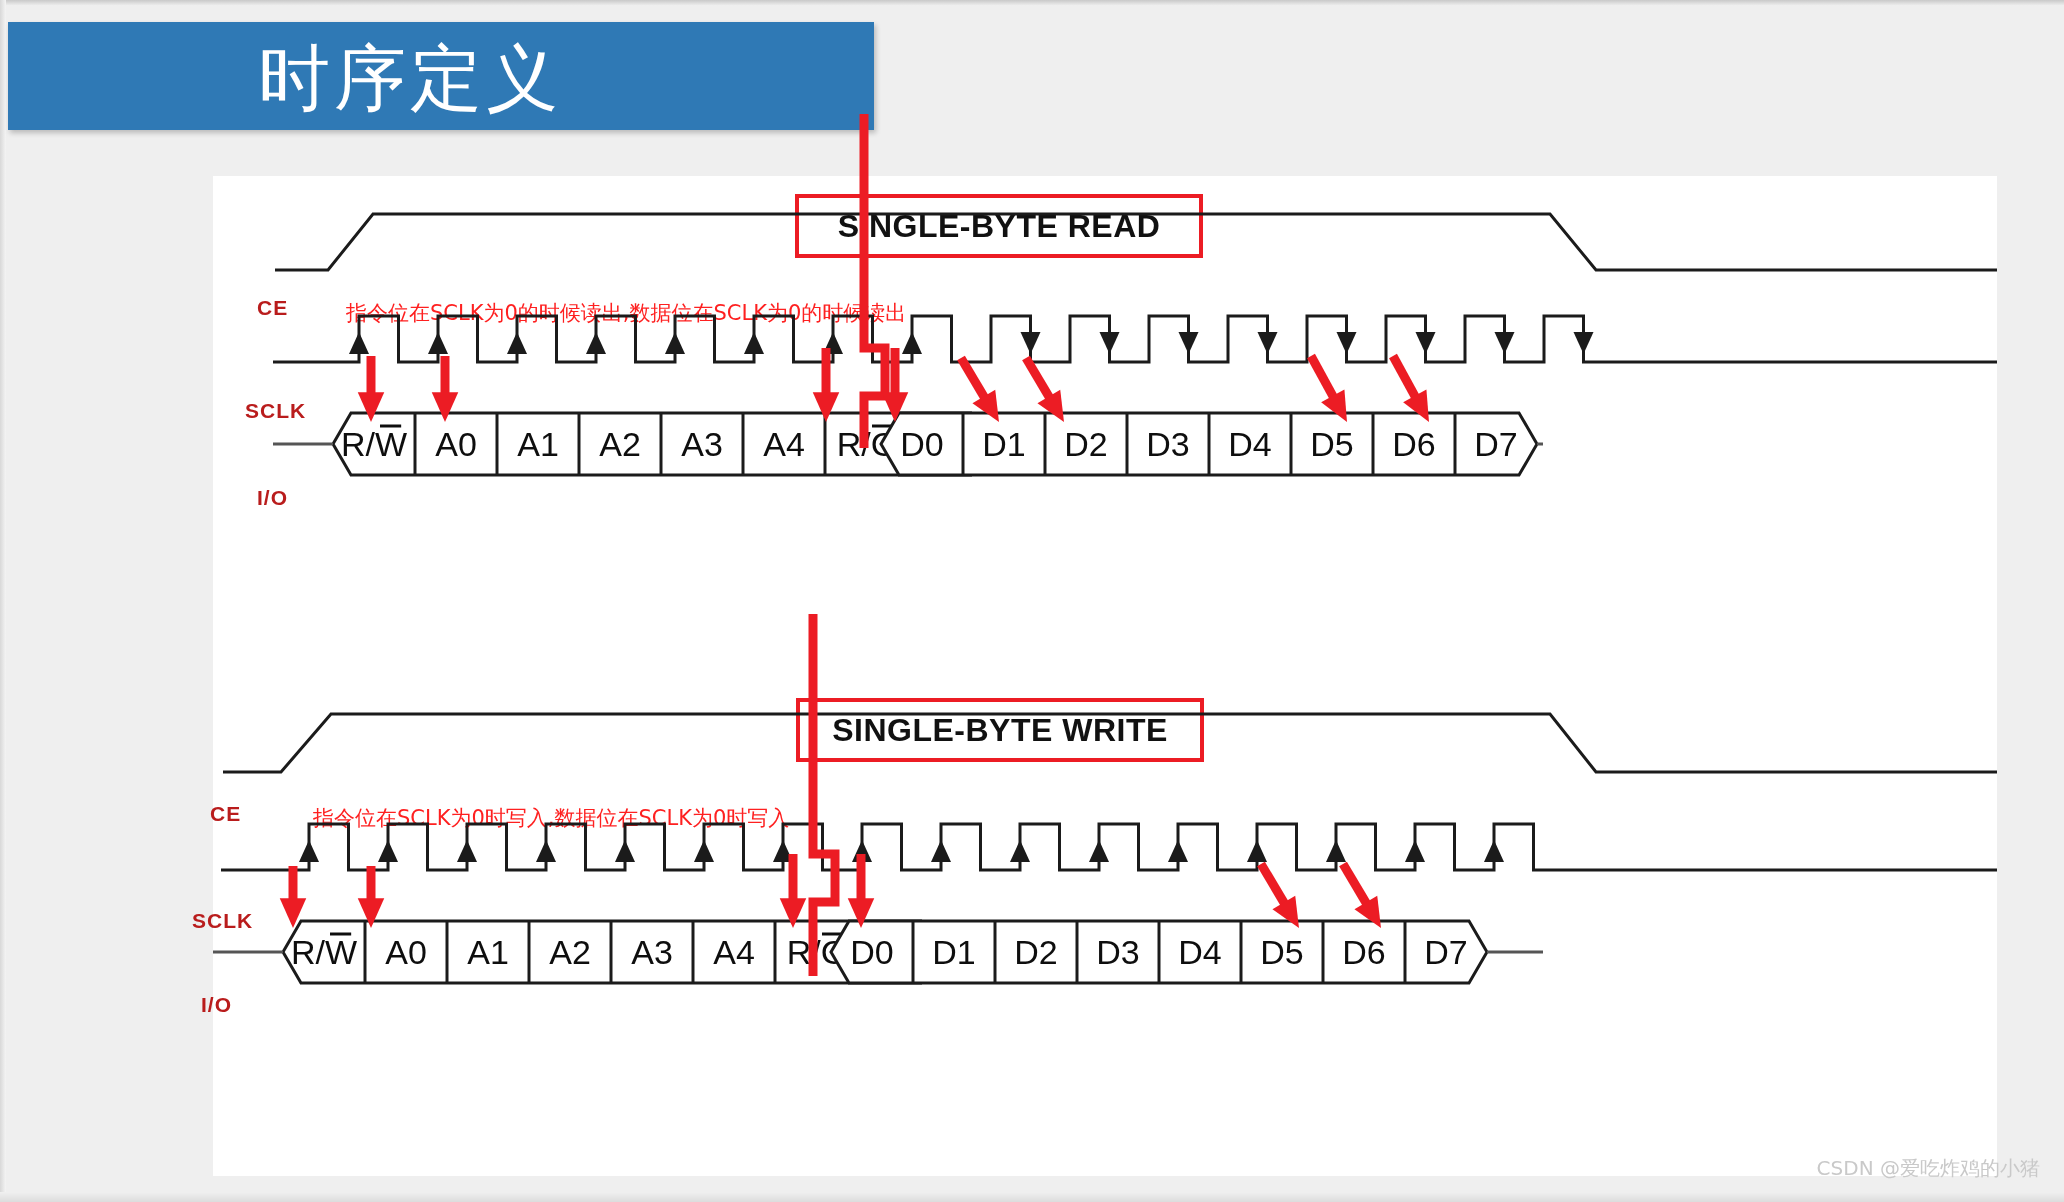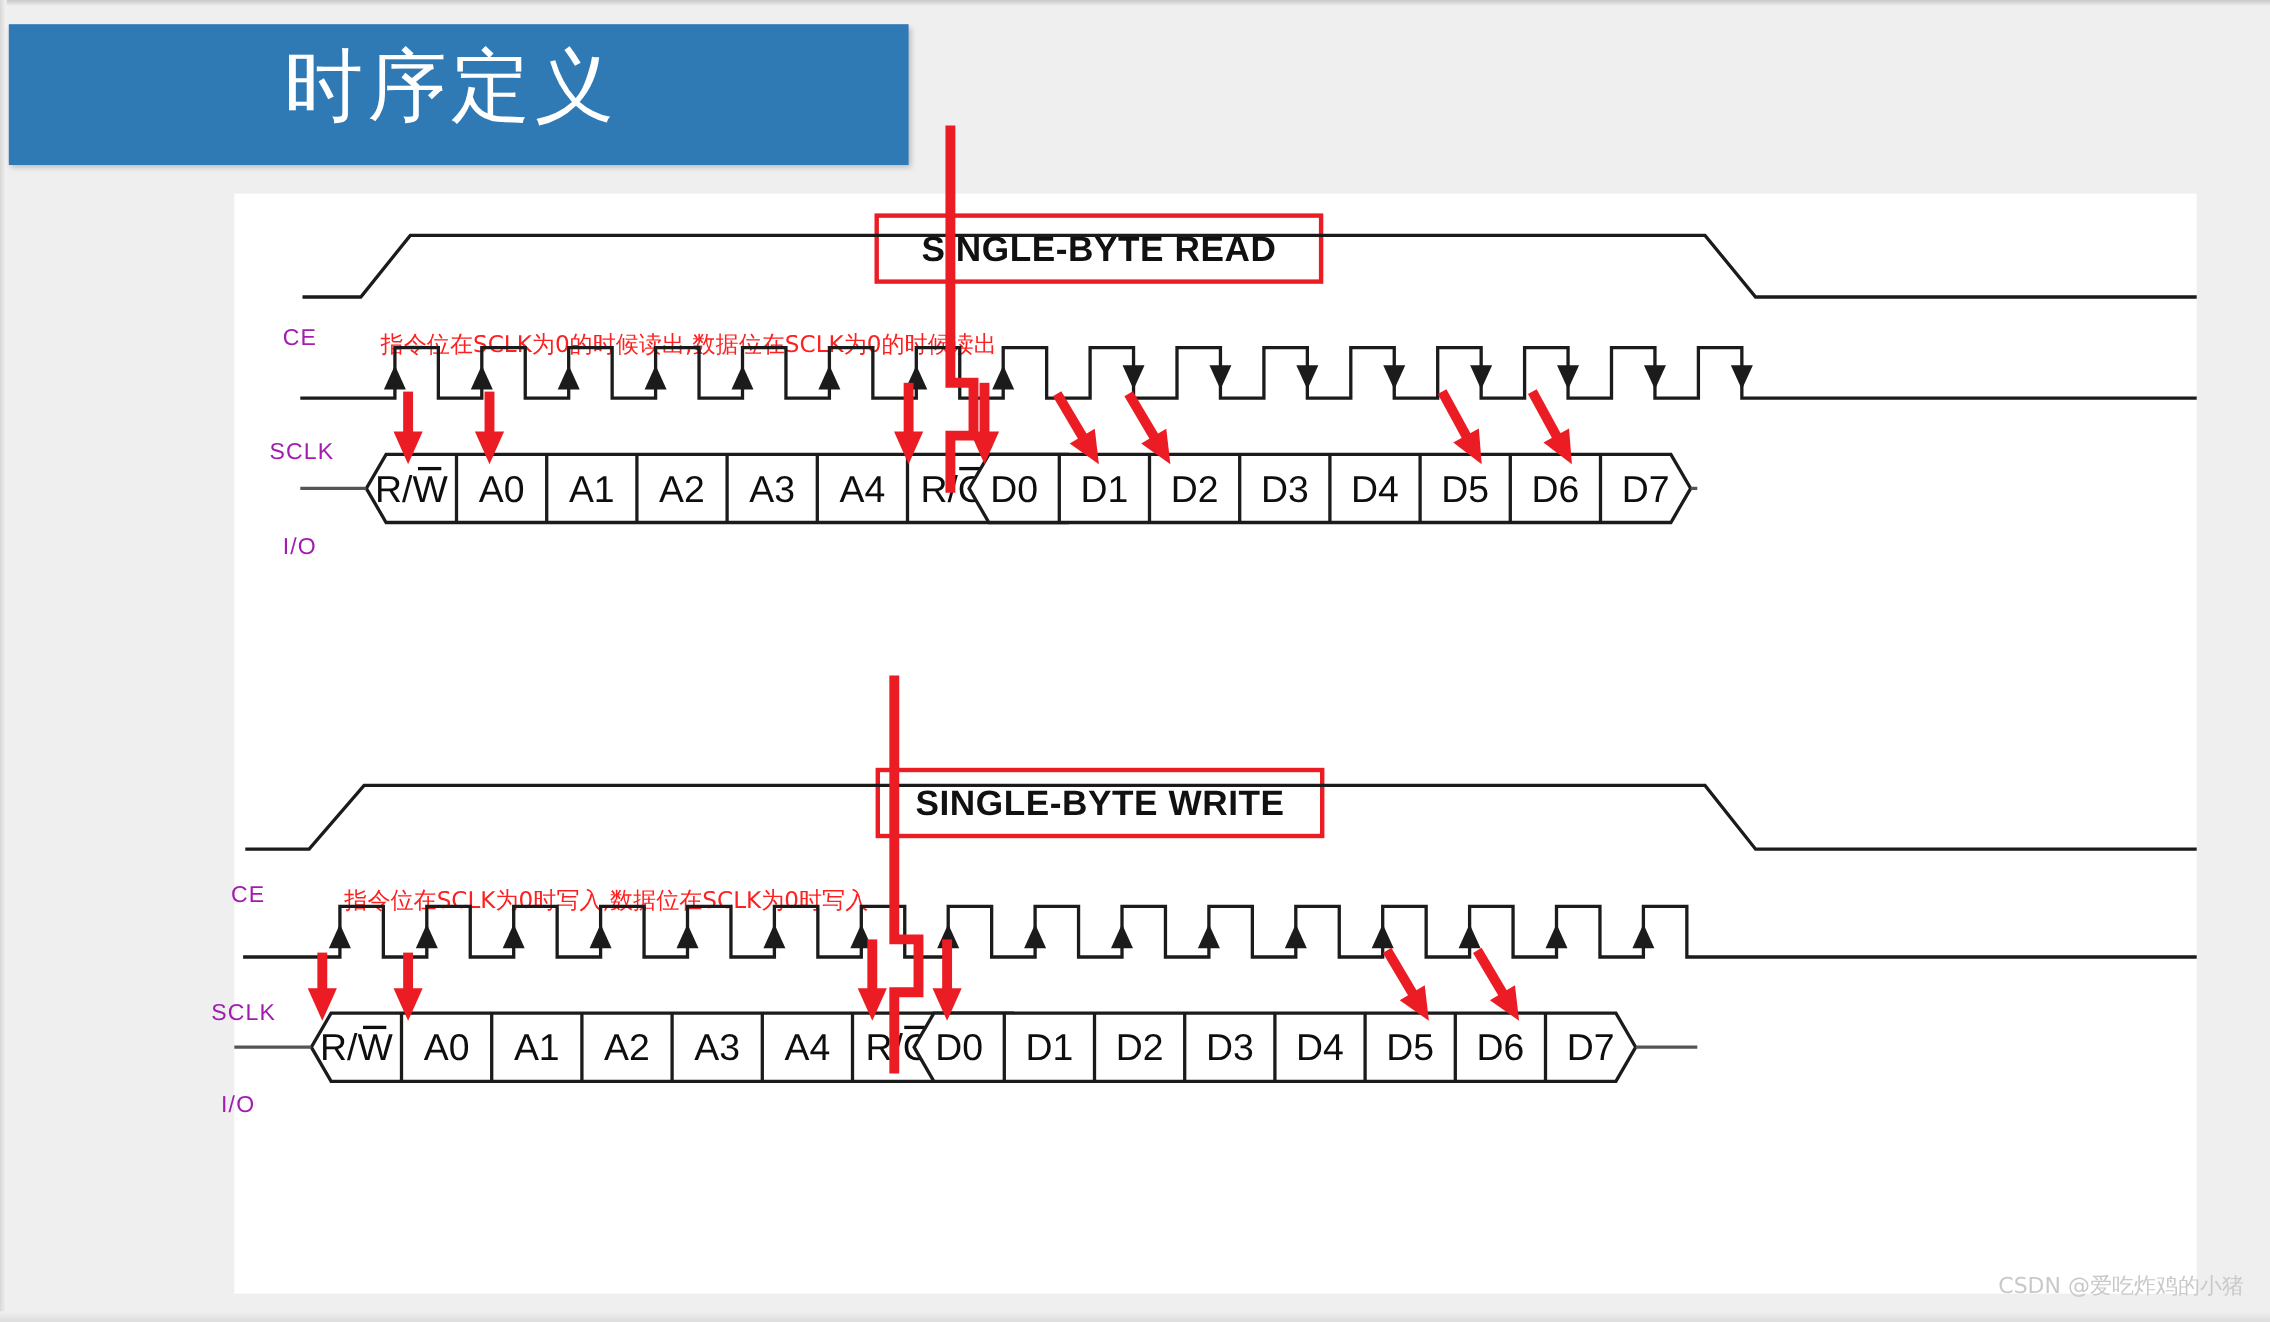--- a/index.html
+++ b/index.html
@@ -13,23 +13,24 @@
   #slide{
     position:absolute;left:0;top:0;width:2064px;height:1202px;
     background:#efefef;
   }
   #slide-edge-left{position:absolute;left:0;top:0;width:6px;height:1202px;background:linear-gradient(90deg,#d8d8d8,#f4f4f4);}
   #slide-edge-top{position:absolute;left:0;top:0;width:2064px;height:6px;background:linear-gradient(180deg,#c9c9c9,#f2f2f2);}
   #slide-edge-bottom{position:absolute;left:0;bottom:0;width:2064px;height:10px;background:linear-gradient(0deg,#dcdcdc,#f0f0f0);}
 
   
   #title-banner{
-    position:absolute;left:8px;top:22px;width:818px;height:128px;
+    position:absolute;left:8px;top:22px;width:818px;height:108px;
     background:#2f79b5;
     box-shadow:2px 3px 5px rgba(0,0,0,.22);
+    padding-left:48px;
   }
   #title-text{
     position:absolute;left:250px;top:10px;
     color:#ffffff;font-size:72px;line-height:92px;
     font-family:"DejaVu Sans","Liberation Sans",sans-serif;
     letter-spacing:4px;white-space:nowrap;
   }
 
   
   #content-panel{
@@ -41,21 +42,21 @@
   .diagram{position:absolute;left:0;top:0;width:1784px;}
   .diag-title-box{
     position:absolute;border:4px solid #ec1c24;background:#fff;
     display:flex;align-items:center;justify-content:center;
   }
   .diag-title-text{
     font-size:32px;font-weight:bold;color:#111;letter-spacing:.5px;
     font-family:"Liberation Sans","DejaVu Sans",sans-serif;white-space:nowrap;
   }
   .sig-label{
-    position:absolute;font-size:21px;font-weight:normal;color:#a21caf;
+    position:absolute;font-size:21px;font-weight:bold;color:#b91c1c;
     letter-spacing:1px;font-family:"Liberation Sans","DejaVu Sans",sans-serif;
     white-space:nowrap;
   }
   .note-text{
     position:absolute;color:#fe2020;font-size:21px;white-space:nowrap;
     font-family:"DejaVu Sans","Liberation Sans",sans-serif;
     text-align:right;
   }
   .wave-svg{position:absolute;left:0;top:0;overflow:visible;}
 

